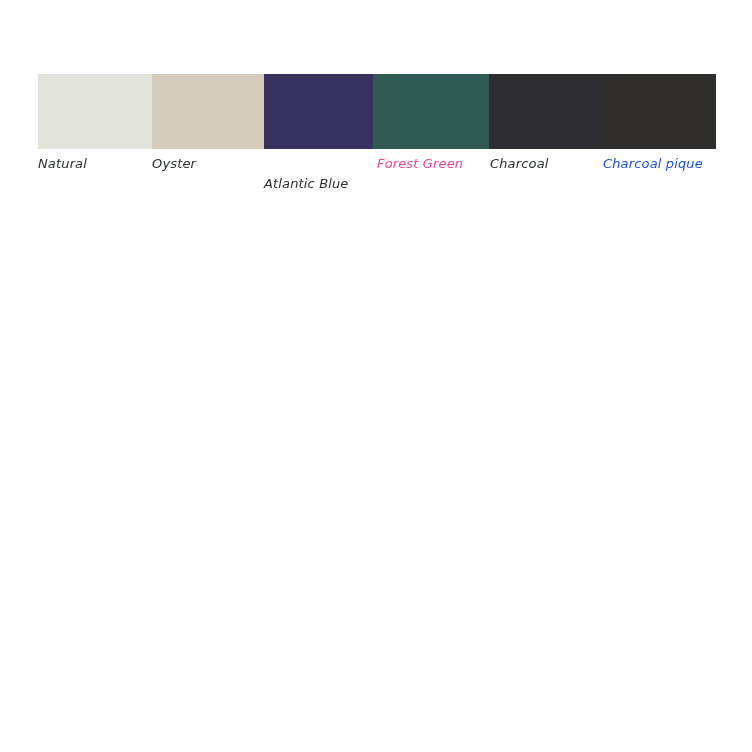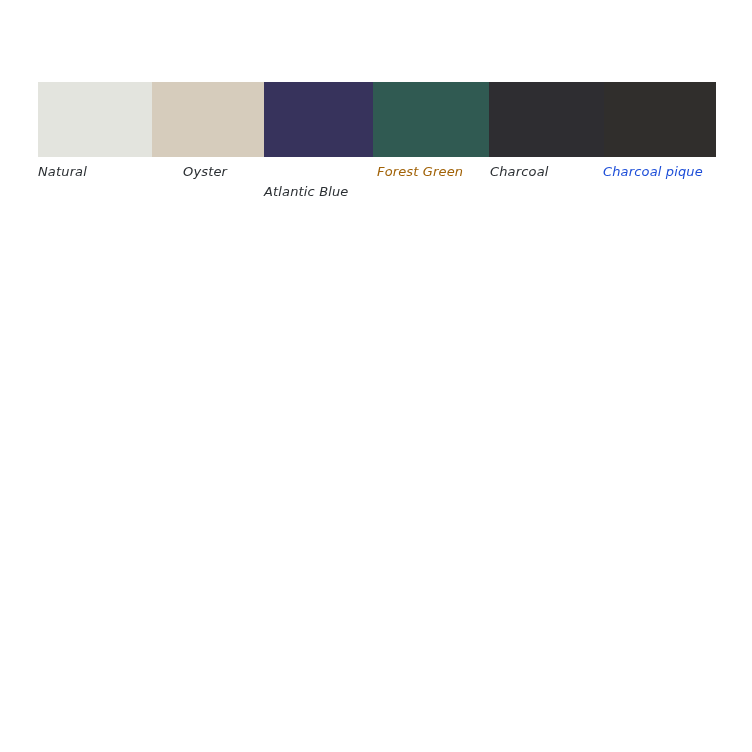--- a/index.html
+++ b/index.html
@@ -51,33 +51,33 @@
     font-weight: 400;
     line-height: 30px;
     letter-spacing: 0.15px;
     color: #2b2f33;
     white-space: nowrap;
   }
 </style>
 </head>
 <body style="background: rgb(255, 255, 255); width: 752px; height: 752px;">
 
-<div id="palette-figure" style="left: 38px; top: 82px; width: 678px;">
+<div id="palette-figure" style="left: 38px; top: 74px; width: 678px;">
 
   <div id="swatch-strip" style="width: 678px; height: 75px;">
     <div class="swatch-cell" title="Natural" style="background: rgb(227, 228, 222); width: 114px; height: 75px;"></div>
     <div class="swatch-cell" title="Oyster" style="background: rgb(214, 204, 188); width: 112px; height: 75px;"></div>
     <div class="swatch-cell" title="Atlantic Blue" style="background: rgb(55, 51, 92); width: 109px; height: 75px;"></div>
     <div class="swatch-cell" title="Forest Green" style="background: rgb(48, 90, 82); width: 116px; height: 75px;"></div>
     <div class="swatch-cell" title="Graphite" style="background: rgb(46, 45, 49); width: 115px; height: 75px;"></div>
     <div class="swatch-cell" title="Charcoal pique" style="background: rgb(48, 46, 44); width: 112px; height: 75px;"></div>
   </div>
 
   <div id="swatch-labels">
     <span class="swatch-label" style="left: 0px; color: rgb(43, 47, 51);">Natural</span>
-    <span class="swatch-label" style="left: 114px; color: rgb(43, 47, 51); margin-left: 31px;">Oyster</span>
+    <span class="swatch-label" style="left: 114px; color: rgb(43, 47, 51);">Oyster</span>
     <span class="swatch-label" style="left: 226px; color: rgb(43, 47, 51); margin-top: 20px;">Atlantic Blue</span>
-    <span class="swatch-label" style="left: 339px; color: #a16207; text-align: center;">Forest Green</span>
+    <span class="swatch-label" style="left: 339px; color: #ec4899; text-align: center;">Forest Green</span>
     <span class="swatch-label" style="left: 452px; color: rgb(43, 47, 51);">Charcoal</span>
     <span class="swatch-label" style="left: 565px; color: #1d4ed8;">Charcoal pique</span>
   </div>
 
 </div>
 
 </body></html>

